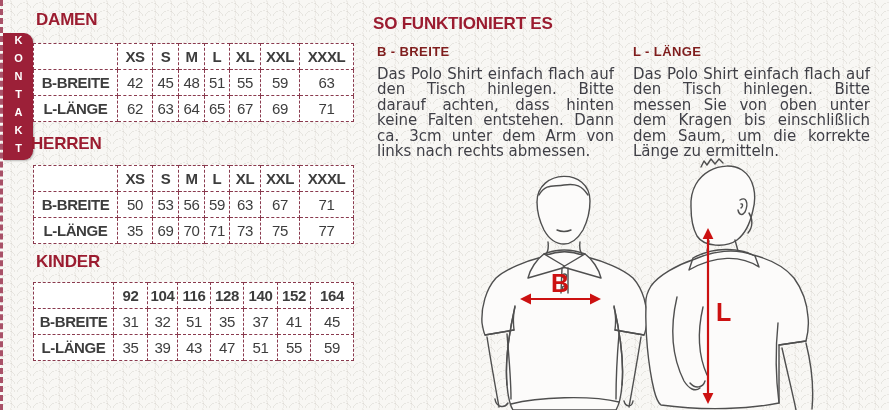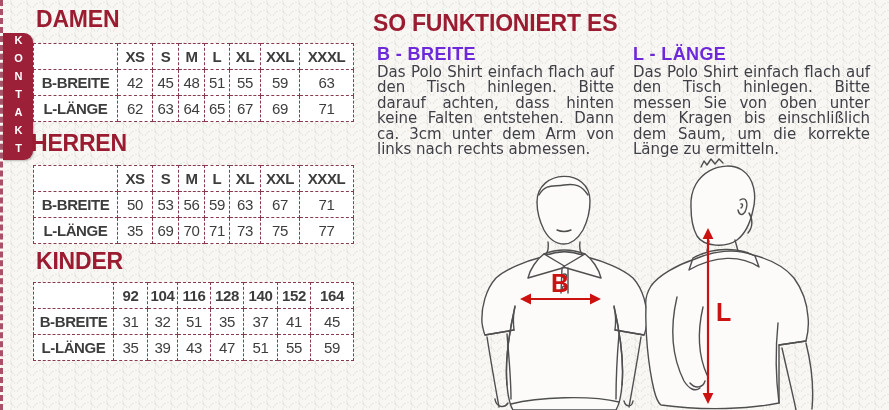--- a/index.html
+++ b/index.html
@@ -22,38 +22,38 @@
     display:flex; align-items:center; justify-content:center;
     color:#fff; cursor:pointer;
     box-shadow:1px 1px 2px rgba(0,0,0,0.25);
   }
   .kontakt-tab span {
     writing-mode:vertical-rl; text-orientation:upright;
     font-weight:700; font-size:11px; letter-spacing:6px; line-height:1;
   }
   .red-h {
     position:absolute; margin:0;
-    font-weight:700; font-size:23px; line-height:17px;
+    font-weight:700; font-size:17px; line-height:17px;
     color:#9b1c30; letter-spacing:-0.2px;
   }
   table.size-table {
     position:absolute; left:33px; border-collapse:collapse;
     table-layout:fixed; background:#fff;
   }
   table.size-table th, table.size-table td {
     border:1px dashed #8a3a4e; height:25px; padding:0;
     text-align:center; vertical-align:middle;
     font-size:15px; color:#3d3d3d; letter-spacing:-0.4px;
   }
   table.size-table th { font-weight:700; }
   table.size-table td { font-weight:400; }
   .hiw-col { position:absolute; top:44px; width:237px; }
   .hiw-col h3 {
-    margin:0 0 0 0; font-weight:700; font-size:18px;
-    color:#6d28d9; letter-spacing:0.4px;
+    margin:0 0 8px 0; font-weight:700; font-size:13px;
+    color:#7f1d1d; letter-spacing:0.4px;
   }
   .hiw-col p {
     margin:0; font-family:"DejaVu Sans", sans-serif;
     font-size:15px; line-height:15.4px; color:#3f3f46;
     text-align:justify;
   }
   svg.fig { position:absolute; }
   .sketch { fill:none; stroke:#4f4f4f; stroke-width:1.4; stroke-linecap:round; stroke-linejoin:round; }
   .sketch .fillw { fill:#fcfbfa; }
   .arrow-line { stroke:#cc1111; stroke-width:2.2; }

